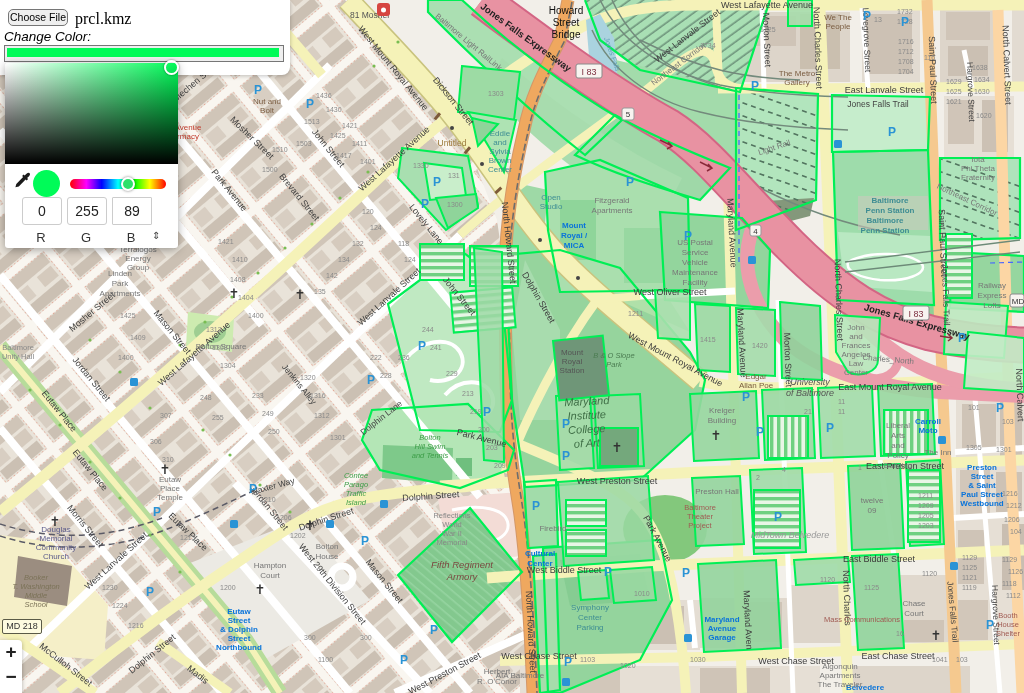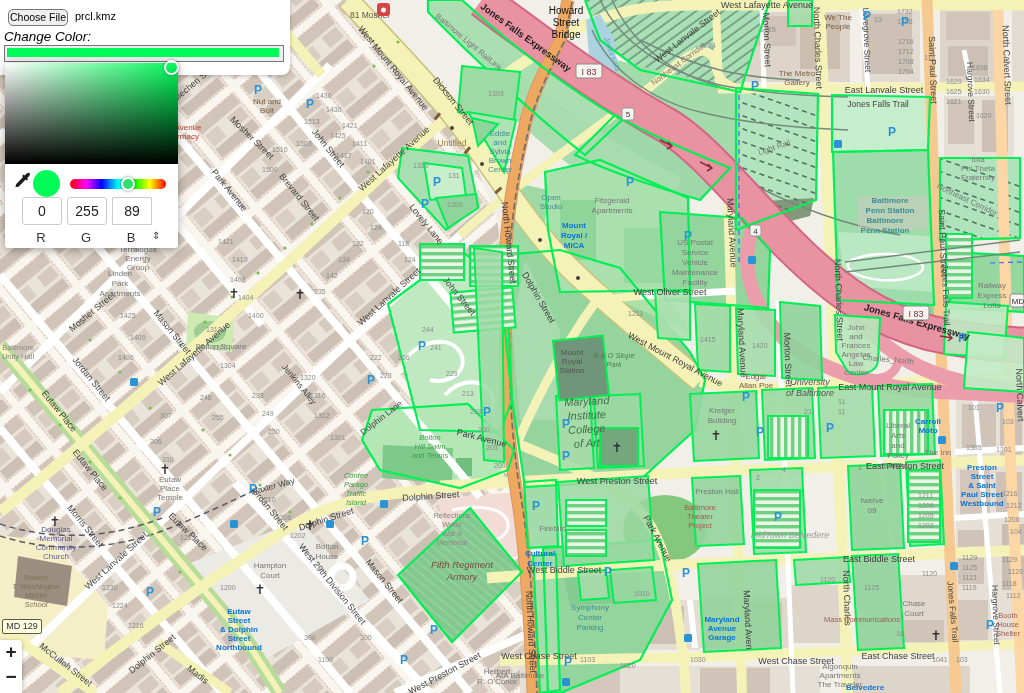--- a/index.html
+++ b/index.html
@@ -1017,21 +1017,21 @@
 <path d="M700,162 L712,168 M708,164 L712,168 L707,171"></path>
 <path d="M940,336 L952,338 M948,334 L952,338 L948,341"></path>
 </g>
 </g>
 </svg>
 
 <div class="ov" style="left:0;top:0;width:290px;height:75px;background:#fff;border-radius:0 0 8px 0;box-shadow:0 1px 4px rgba(0,0,0,.25);"></div>
 
 <div class="ov" style="left:8px;top:9px;width:58px;height:15px;background:#efefef;border:1px solid #767676;border-radius:5px;font-size:10.5px;color:#000;text-align:center;line-height:14px;">Choose File</div>
 
-<div class="ov" style="left:75px;top:10px;font-size:11px;color:#000;">prcl.kmz</div>
+<div class="ov" style="left:75px;top:10px;font-size:16px;color:#000;font-family:Liberation Serif, serif;">prcl.kmz</div>
 
 <div class="ov" style="left:4px;top:29px;font-size:13.5px;color:#000;font-style:italic;">Change Color:</div>
 
 <div class="ov" style="left:4px;top:45px;width:278px;height:15px;background:#efefef;border:1px solid #767676;"></div>
 <div class="ov" style="left:7px;top:48px;width:272px;height:9px;background:#00fb58;"></div>
 
 <div class="ov" style="left:5px;top:63px;width:173px;height:185px;background:#fff;border-radius:3px;box-shadow:0 2px 10px rgba(0,0,0,.35);"></div>
 
 <div class="ov" style="left:5px;top:63px;width:173px;height:101px;background:linear-gradient(to top,#000,rgba(0,0,0,0)),linear-gradient(to right,#fff,#00fb58);border-radius:3px 3px 0 0;"></div>
 
@@ -1051,18 +1051,18 @@
 
 <div class="ov" style="left:67px;top:197px;width:38px;height:26px;border:1px solid #ccc;border-radius:3px;background:#fff;font-size:14px;color:#222;text-align:center;line-height:26px;">255</div>
 
 <div class="ov" style="left:112px;top:197px;width:38px;height:26px;border:1px solid #ccc;border-radius:1px;background:#fff;font-size:14px;color:#222;text-align:center;line-height:26px;">89</div>
 
 <div class="ov" style="left:22px;top:230px;width:38px;text-align:center;font-size:13px;color:#333;">R</div>
 <div class="ov" style="left:67px;top:230px;width:38px;text-align:center;font-size:13px;color:#333;">G</div>
 <div class="ov" style="left:112px;top:230px;width:38px;text-align:center;font-size:13px;color:#333;">B</div>
 <div class="ov" style="left:152px;top:230px;font-size:10px;color:#444;">⇕</div>
 
-<div class="ov" style="left:2px;top:619px;width:38px;height:13px;background:#fdfbe0;border:1.5px solid #5a5a47;border-radius:2px;font-size:9px;color:#333;text-align:center;line-height:13px;">MD 129</div>
+<div class="ov" style="left:2px;top:619px;width:38px;height:13px;background:#fdfbe0;border:1.5px solid #5a5a47;border-radius:2px;font-size:9px;color:#333;text-align:center;line-height:13px;">MD 218</div>
 
 <div class="ov" style="left:0px;top:640px;width:22px;height:56px;background:#fff;border-radius:0 4px 4px 0;box-shadow:0 1px 4px rgba(0,0,0,.3);"></div>
 <div class="ov" style="left:0px;top:641px;width:22px;text-align:center;font-size:19px;font-weight:bold;color:#222;">+</div>
 <div class="ov" style="left:0px;top:666px;width:22px;text-align:center;font-size:19px;font-weight:bold;color:#222;">−</div>
 </div>
 
 </body></html>

